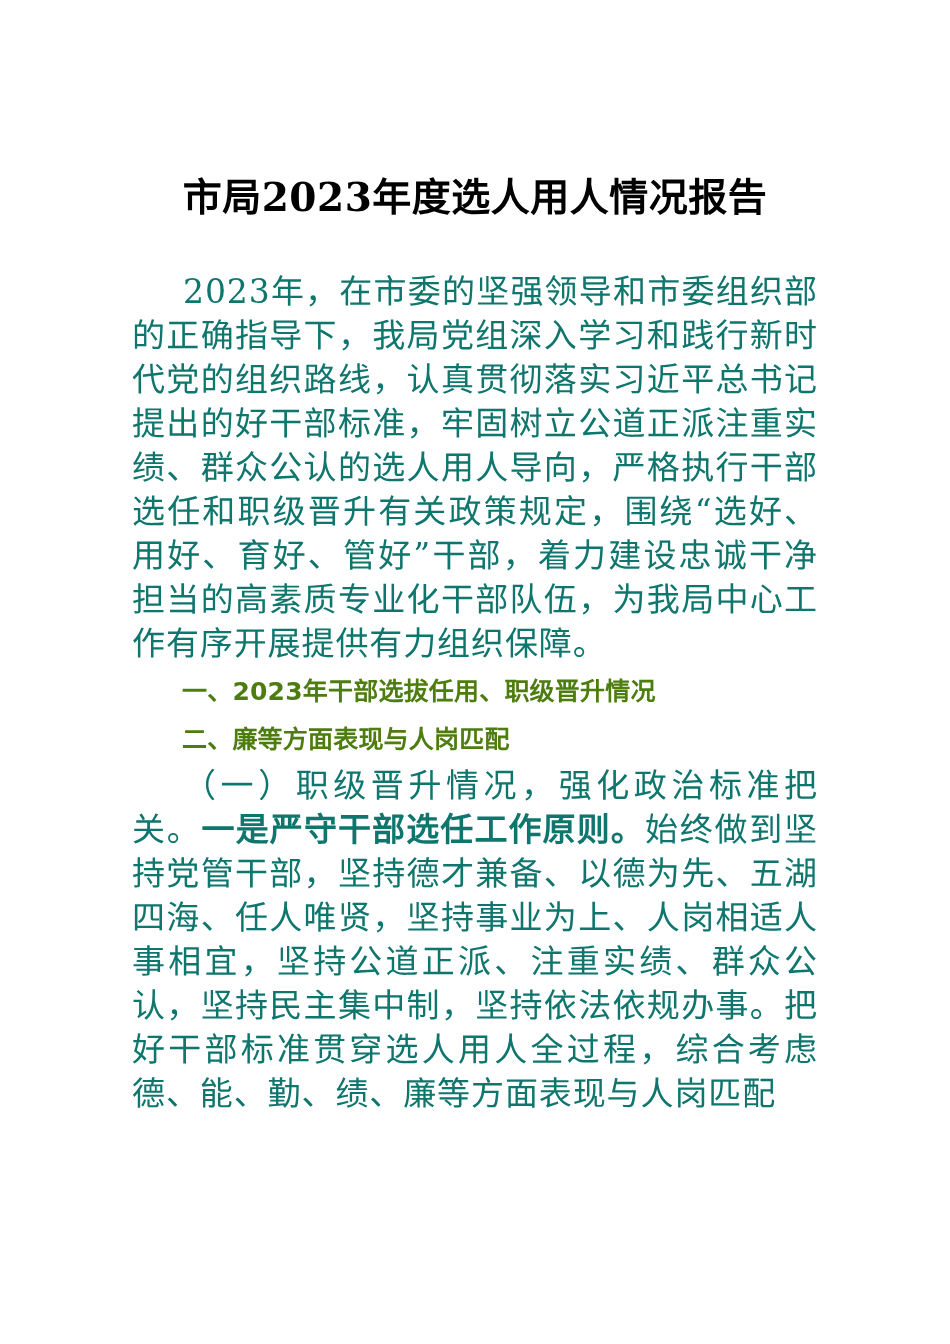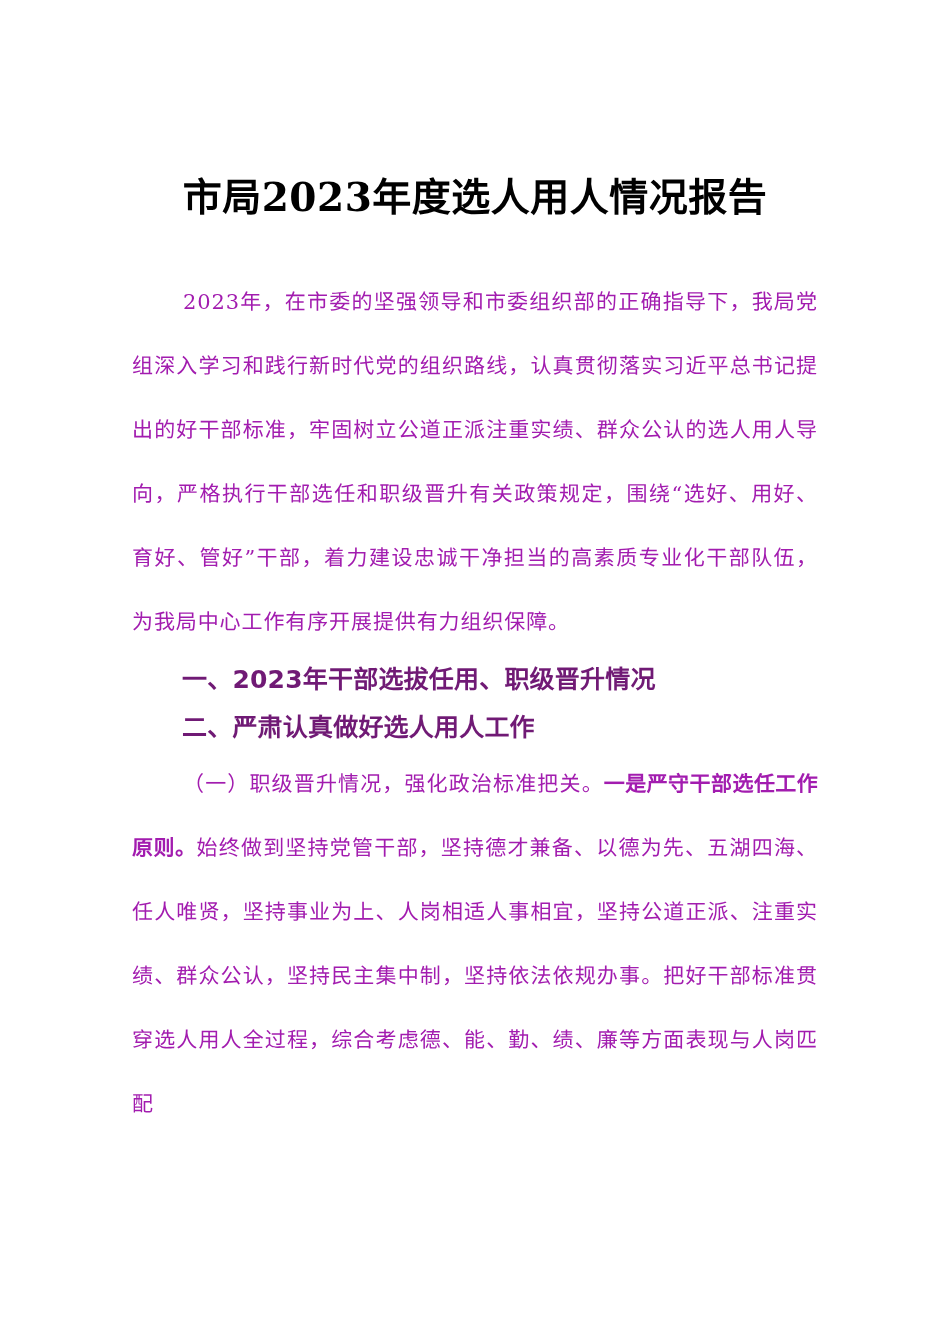--- a/index.html
+++ b/index.html
@@ -40,34 +40,34 @@
     padding-top: 163px;
     white-space: nowrap;
   }
 
   
   .section-heading {
     font-family: "DejaVu Sans", "Liberation Sans", sans-serif;
     font-weight: 700;
     font-size: 25px;
     line-height: 48px;
-    color: #701a75;
+    color: #4d7c0f;
     margin: 0;
     text-indent: 50px;
     letter-spacing: 0.2px;
     white-space: nowrap;
   }
 
   
   .body-para {
     font-family: "DejaVu Serif", "Liberation Serif", serif;
     font-weight: 400;
-    font-size: 21px;
-    line-height: 64px;
-    color: #a21caf;
+    font-size: 33px;
+    line-height: 44px;
+    color: #0f766e;
     margin: 0;
     text-indent: 51px;
     text-align: justify;
     text-justify: inter-character;
     letter-spacing: 0.9px;
     word-spacing: 0.5px;
   }
 
   .body-para.first-para {
     padding-top: 47px;
@@ -90,18 +90,18 @@
 <div class="page" style="background: rgb(255, 255, 255); color: rgb(0, 0, 0);">
   <div class="content">
 
     <h1 class="doc-title">市局2023年度选人用人情况报告</h1>
 
     <p class="body-para first-para">2023年，在市委的坚强领导和市委组织部的正确指导下，我局党组深入学习和践行新时代党的组织路线，认真贯彻落实习近平总书记提出的好干部标准，牢固树立公道正派注重实绩、群众公认的选人用人导向，严格执行干部选任和职级晋升有关政策规定，围绕“选好、用好、育好、管好”干部，着力建设忠诚干净担当的高素质专业化干部队伍，为我局中心工作有序开展提供有力组织保障。</p>
 
     <h2 class="section-heading gap-before-h1">一、2023年干部选拔任用、职级晋升情况</h2>
 
 
-    <h2 class="section-heading gap-before-h2">二、严肃认真做好选人用人工作</h2>
+    <h2 class="section-heading gap-before-h2">二、廉等方面表现与人岗匹配</h2>
 
     <p class="body-para"><span class="run">（一）职级晋升情况，强化政治标准把关。</span><span class="run em-bold">一是严守干部选任工作原则。</span><span class="run">始终做到坚持党管干部，坚持德才兼备、以德为先、五湖四海、任人唯贤，坚持事业为上、人岗相适人事相宜，坚持公道正派、注重实绩、群众公认，坚持民主集中制，坚持依法依规办事。把好干部标准贯穿选人用人全过程，综合考虑德、能、勤、绩、廉等方面表现与人岗匹配</span></p>
 
   </div>
 </div>
 
 </body></html>

